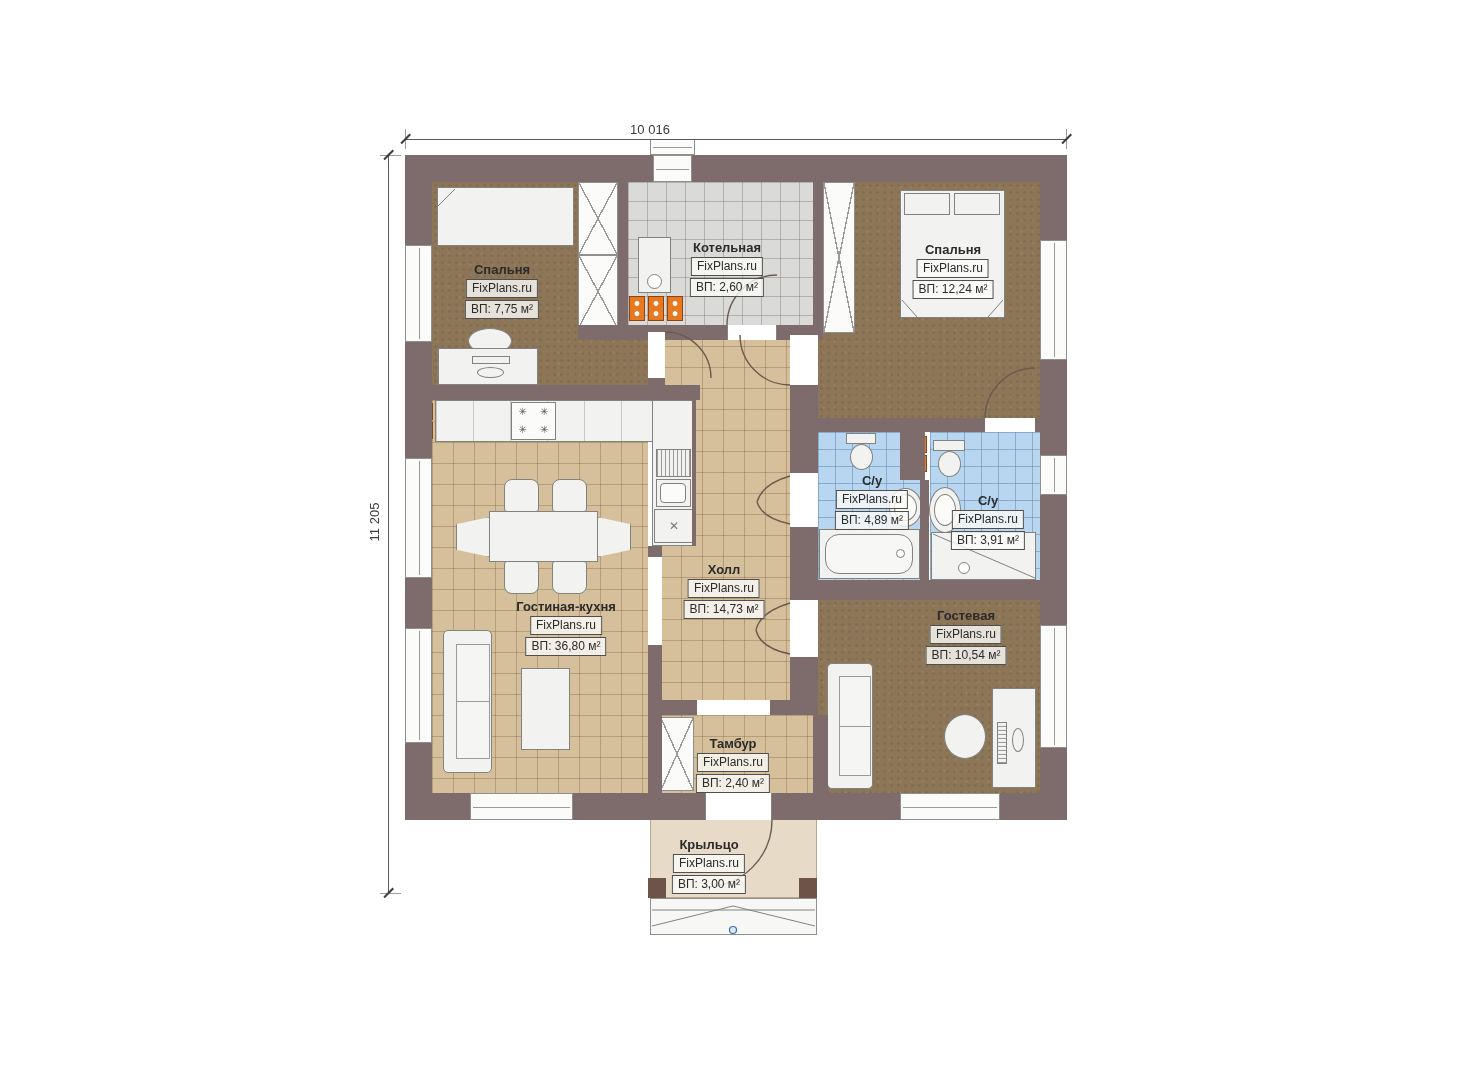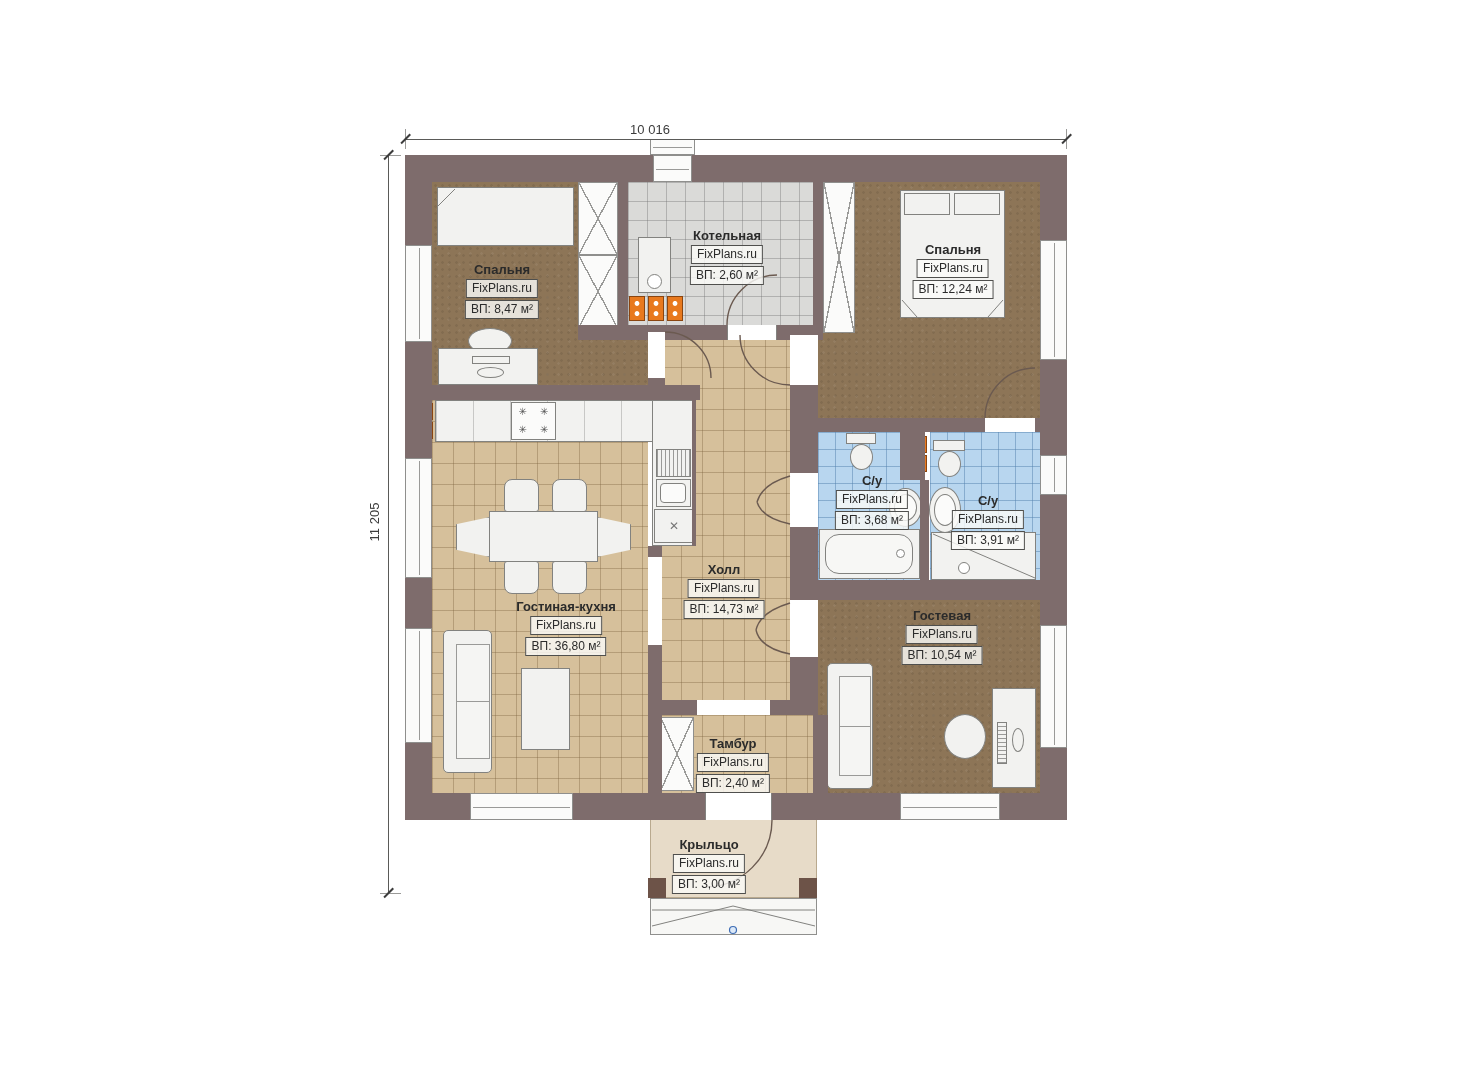--- a/index.html
+++ b/index.html
@@ -224,53 +224,53 @@
       <path d="M 1003 300 L 988 317"></path>
       <path d="M 652 910 L 815 910"></path>
       <path d="M 652 926 L 733 906 L 815 926"></path>
     </g>
     <circle cx="733" cy="930" r="3.5" fill="#dce9f8" stroke="#3f6db5" stroke-width="1.2"></circle>
   </svg>
 
   <div class="room-label" style="left:502px;top:262px">
     <div class="room-name">Спальня</div>
     <div class="label-box">FixPlans.ru</div>
-    <div class="label-box">ВП: 8,47 м²</div>
-  </div>
-  <div class="room-label" style="left:727px;top:228px">
+    <div class="label-box">ВП: 7,75 м²</div>
+  </div>
+  <div class="room-label" style="left:727px;top:240px">
     <div class="room-name">Котельная</div>
     <div class="label-box">FixPlans.ru</div>
     <div class="label-box">ВП: 2,60 м²</div>
   </div>
   <div class="room-label" style="left:953px;top:242px">
     <div class="room-name">Спальня</div>
     <div class="label-box">FixPlans.ru</div>
     <div class="label-box">ВП: 12,24 м²</div>
   </div>
   <div class="room-label" style="left:872px;top:473px">
     <div class="room-name">С/у</div>
     <div class="label-box">FixPlans.ru</div>
-    <div class="label-box">ВП: 3,68 м²</div>
+    <div class="label-box">ВП: 4,89 м²</div>
   </div>
   <div class="room-label" style="left:988px;top:493px">
     <div class="room-name">С/у</div>
     <div class="label-box">FixPlans.ru</div>
     <div class="label-box">ВП: 3,91 м²</div>
   </div>
   <div class="room-label" style="left:724px;top:562px">
     <div class="room-name">Холл</div>
     <div class="label-box">FixPlans.ru</div>
     <div class="label-box">ВП: 14,73 м²</div>
   </div>
   <div class="room-label" style="left:566px;top:599px">
     <div class="room-name">Гостиная-кухня</div>
     <div class="label-box">FixPlans.ru</div>
     <div class="label-box">ВП: 36,80 м²</div>
   </div>
-  <div class="room-label" style="left:942px;top:608px">
+  <div class="room-label" style="left:966px;top:608px">
     <div class="room-name">Гостевая</div>
     <div class="label-box">FixPlans.ru</div>
     <div class="label-box">ВП: 10,54 м²</div>
   </div>
   <div class="room-label" style="left:733px;top:736px">
     <div class="room-name">Тамбур</div>
     <div class="label-box">FixPlans.ru</div>
     <div class="label-box">ВП: 2,40 м²</div>
   </div>
   <div class="room-label" style="left:709px;top:837px">

